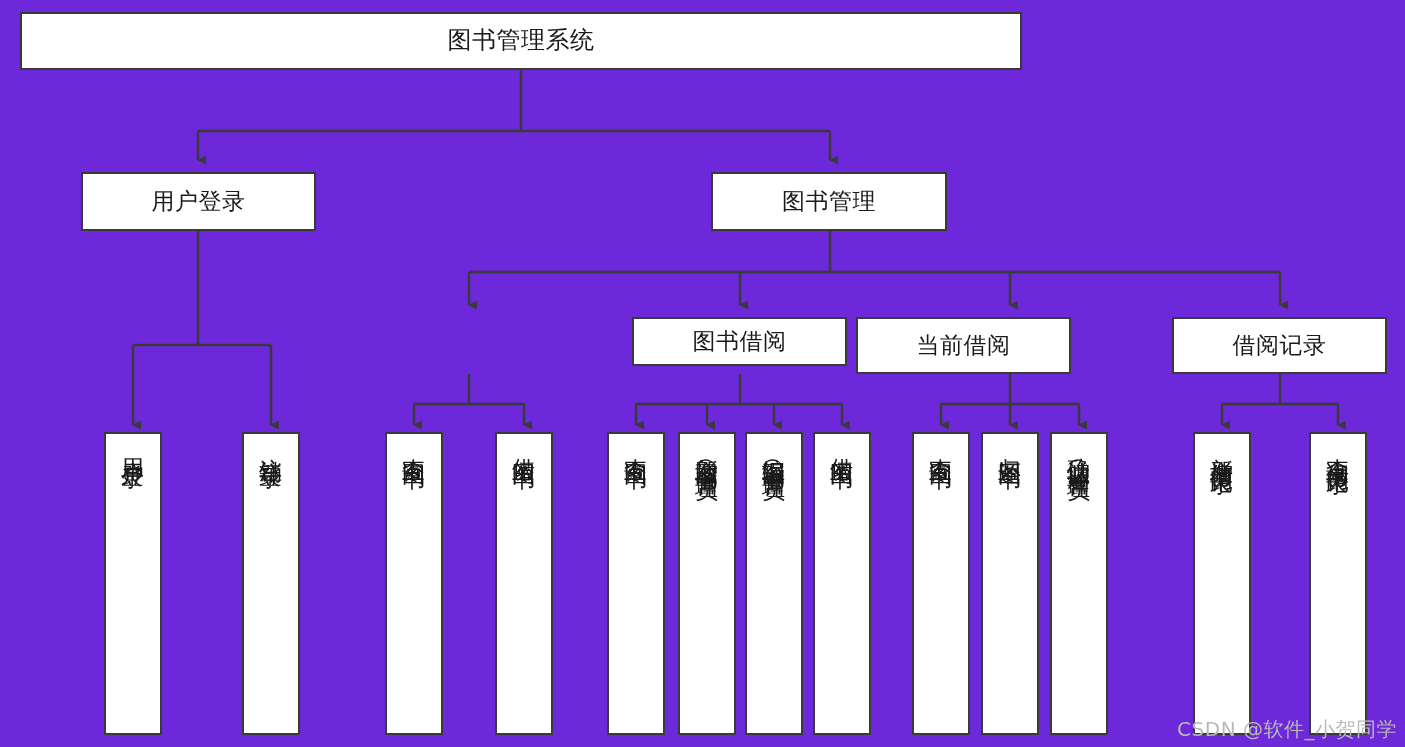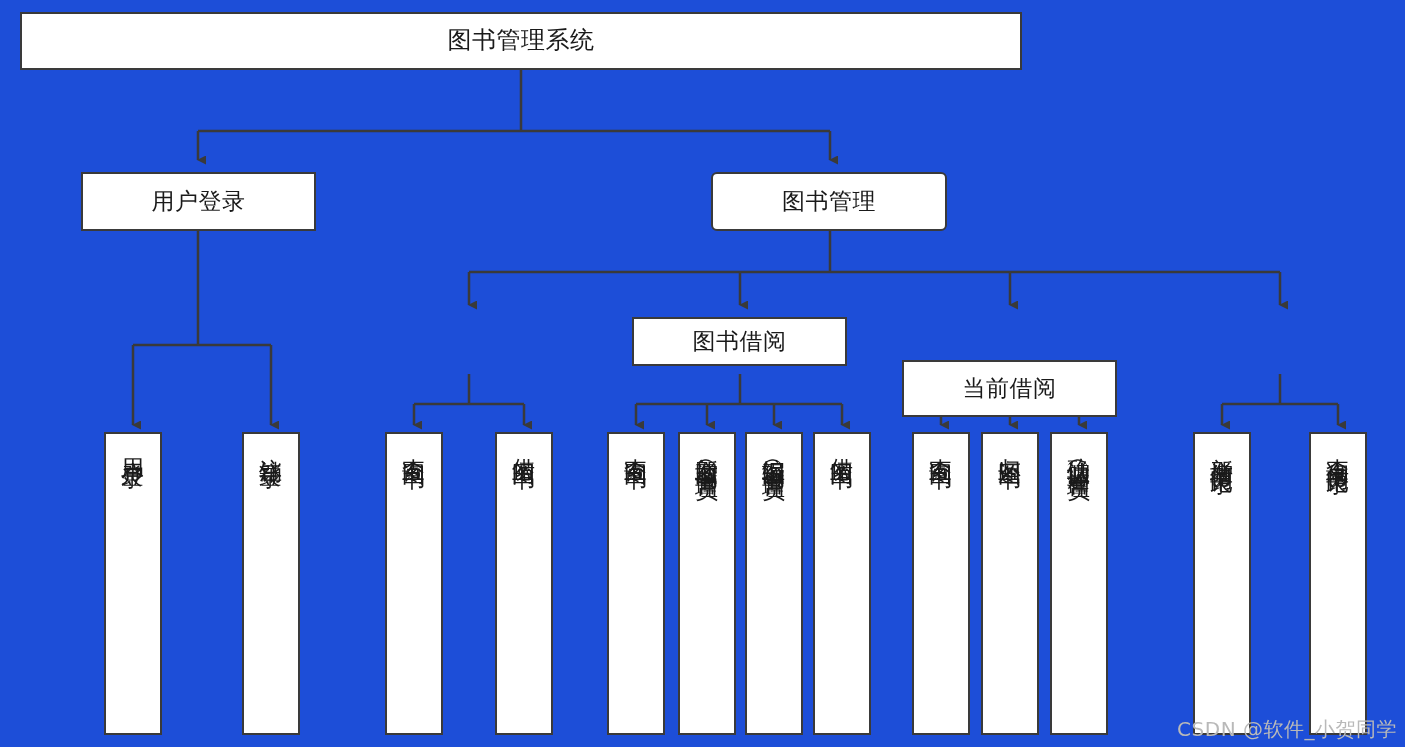--- a/index.html
+++ b/index.html
@@ -10,21 +10,21 @@
   body {
     width: 1405px;
     height: 747px;
     font-family: "DejaVu Sans", "Liberation Sans", sans-serif;
     overflow: hidden;
   }
   #diagram-root {
     position: relative;
     width: 1405px;
     height: 747px;
-    background: #1d4ed8;
+    background: #6d28d9;
   }
   svg.wires {
     position: absolute;
     left: 0;
     top: 0;
     width: 1405px;
     height: 747px;
     pointer-events: none;
   }
   .node {
@@ -131,29 +131,32 @@
     </g>
   </svg>
 
   <div class="node horiz root" style="left:20px; top:12px; width:1002px; height:58px;">
     <span class="label">图书管理系统</span>
   </div>
 
   <div class="node horiz" style="left:81px; top:172px; width:235px; height:59px;">
     <span class="label">用户登录</span>
   </div>
-  <div class="node horiz" style="left:711px; top:172px; width:236px; height:59px;border-radius:6px;">
+  <div class="node horiz" style="left:711px; top:172px; width:236px; height:59px;">
     <span class="label">图书管理</span>
   </div>
 
   <div class="node horiz" style="left:632px; top:317px; width:215px; height:49px;">
     <span class="label">图书借阅</span>
   </div>
-  <div class="node horiz" style="left:902px; top:317px; width:215px; height:57px;margin-top:43px;">
+  <div class="node horiz" style="left:856px; top:317px; width:215px; height:57px;">
     <span class="label">当前借阅</span>
+  </div>
+  <div class="node horiz" style="left:1172px; top:317px; width:215px; height:57px;">
+    <span class="label">借阅记录</span>
   </div>
 
   <div class="node vert" style="left:104px; top:432px; width:58px; height:303px;">
     <span class="label">用户登录</span>
   </div>
   <div class="node vert" style="left:242px; top:432px; width:58px; height:303px;">
     <span class="label">注销登录</span>
   </div>
 
   <div class="node vert" style="left:385px; top:432px; width:58px; height:303px;">

